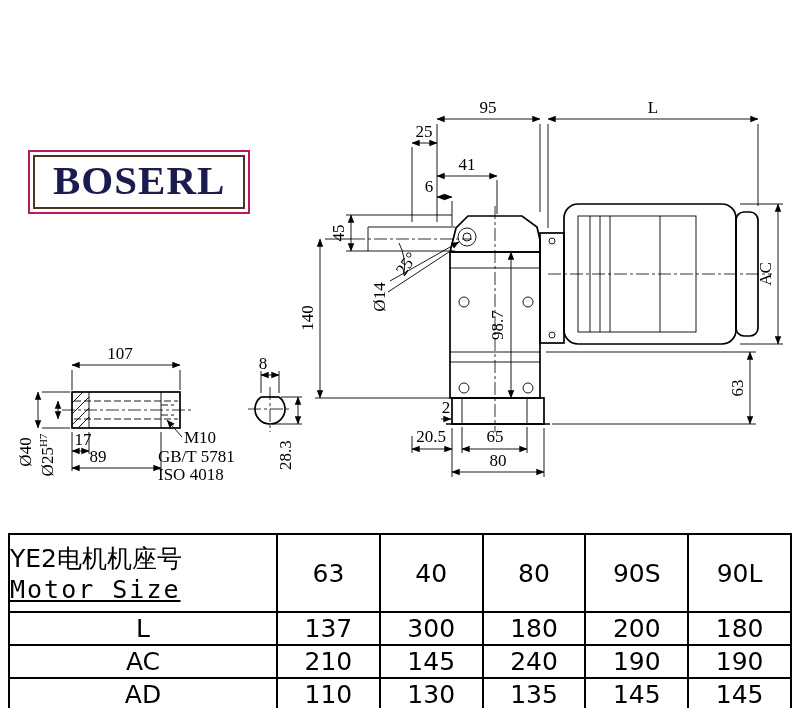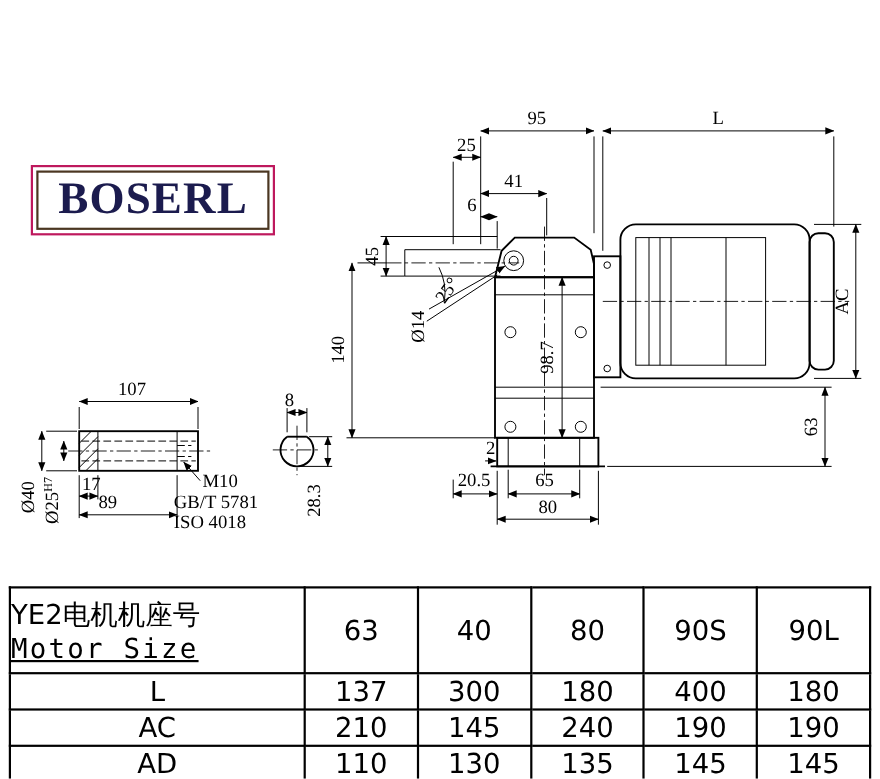--- a/index.html
+++ b/index.html
@@ -233,21 +233,21 @@
       <td>40</td>
       <td>80</td>
       <td>90S</td>
       <td>90L</td>
     </tr>
     <tr class="datarow">
       <td>L</td>
       <td>137</td>
       <td>300</td>
       <td>180</td>
-      <td>400</td>
+      <td>200</td>
       <td>180</td>
     </tr>
     <tr class="datarow">
       <td>AC</td>
       <td>210</td>
       <td>145</td>
       <td>240</td>
       <td>190</td>
       <td>190</td>
     </tr>

